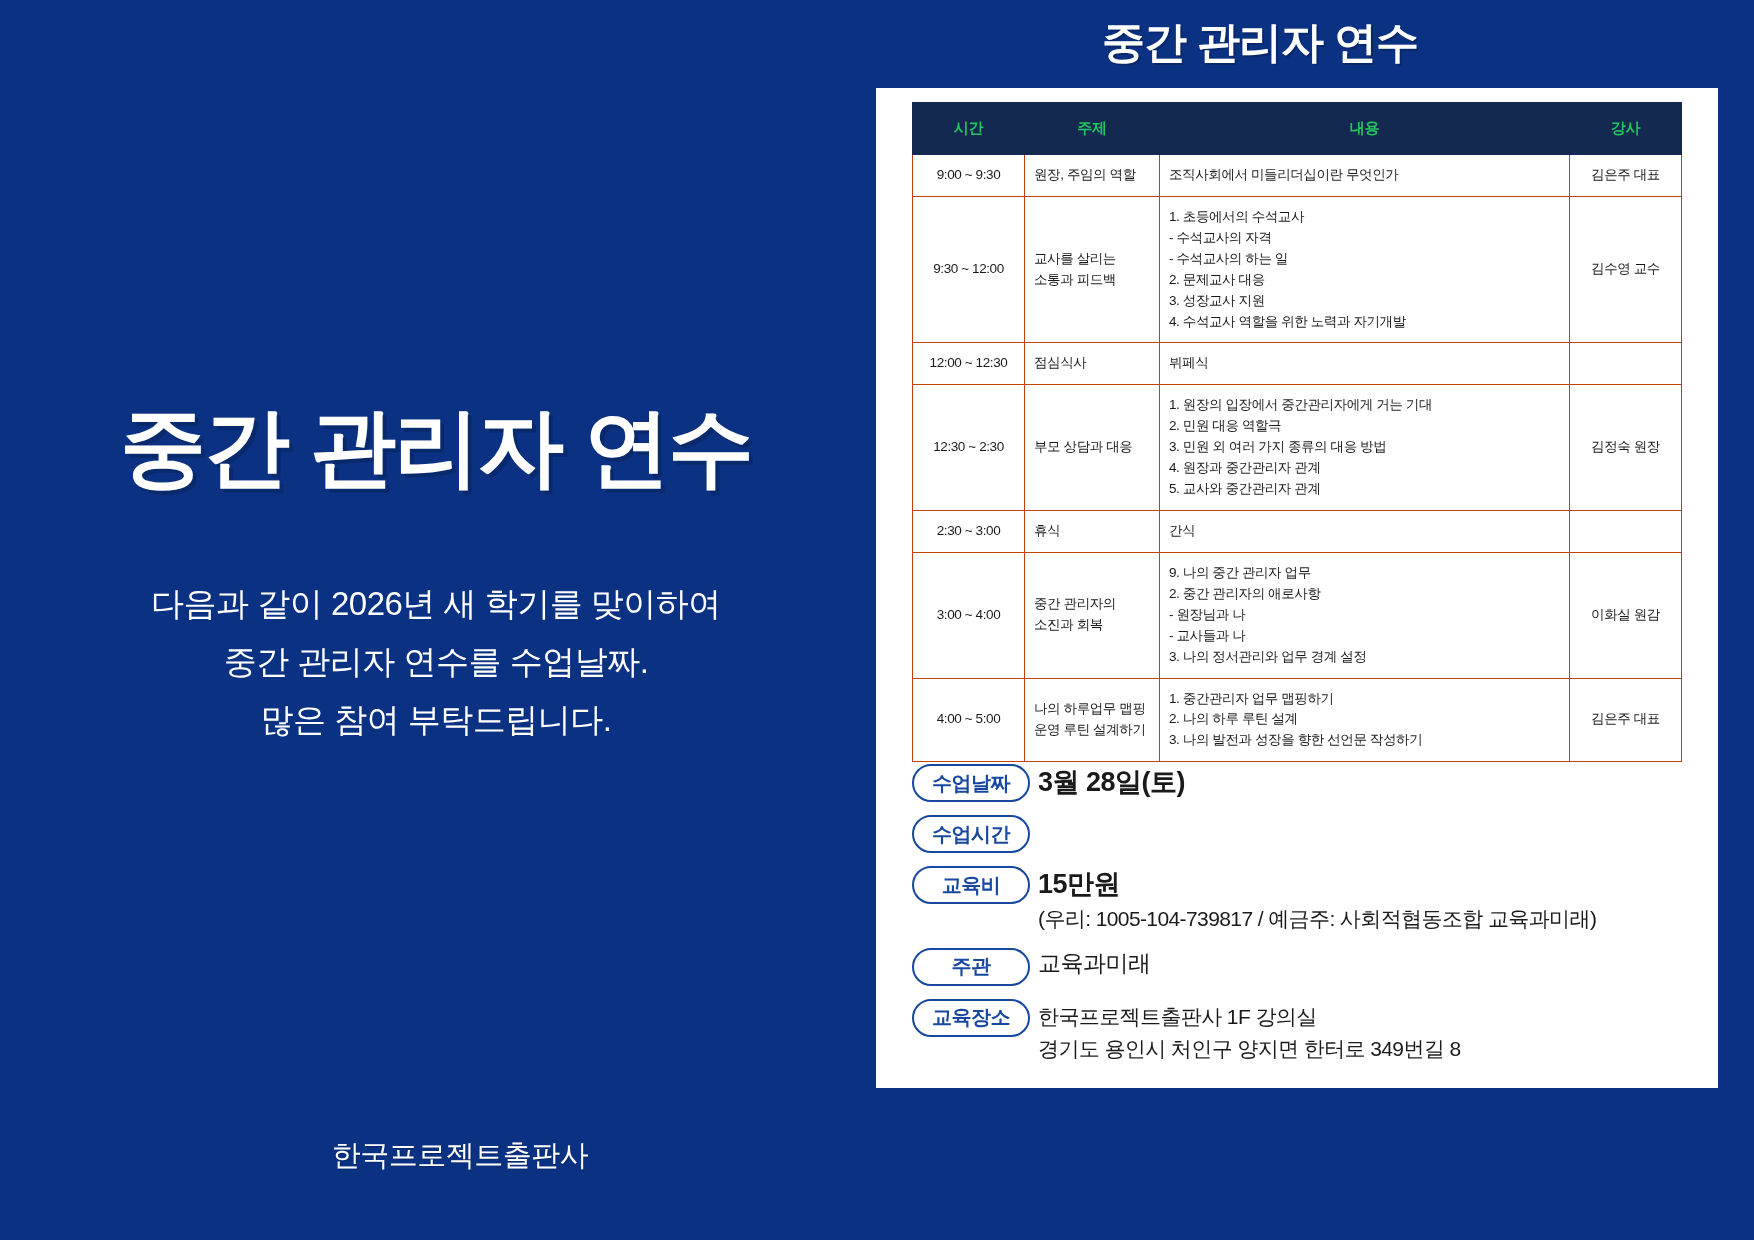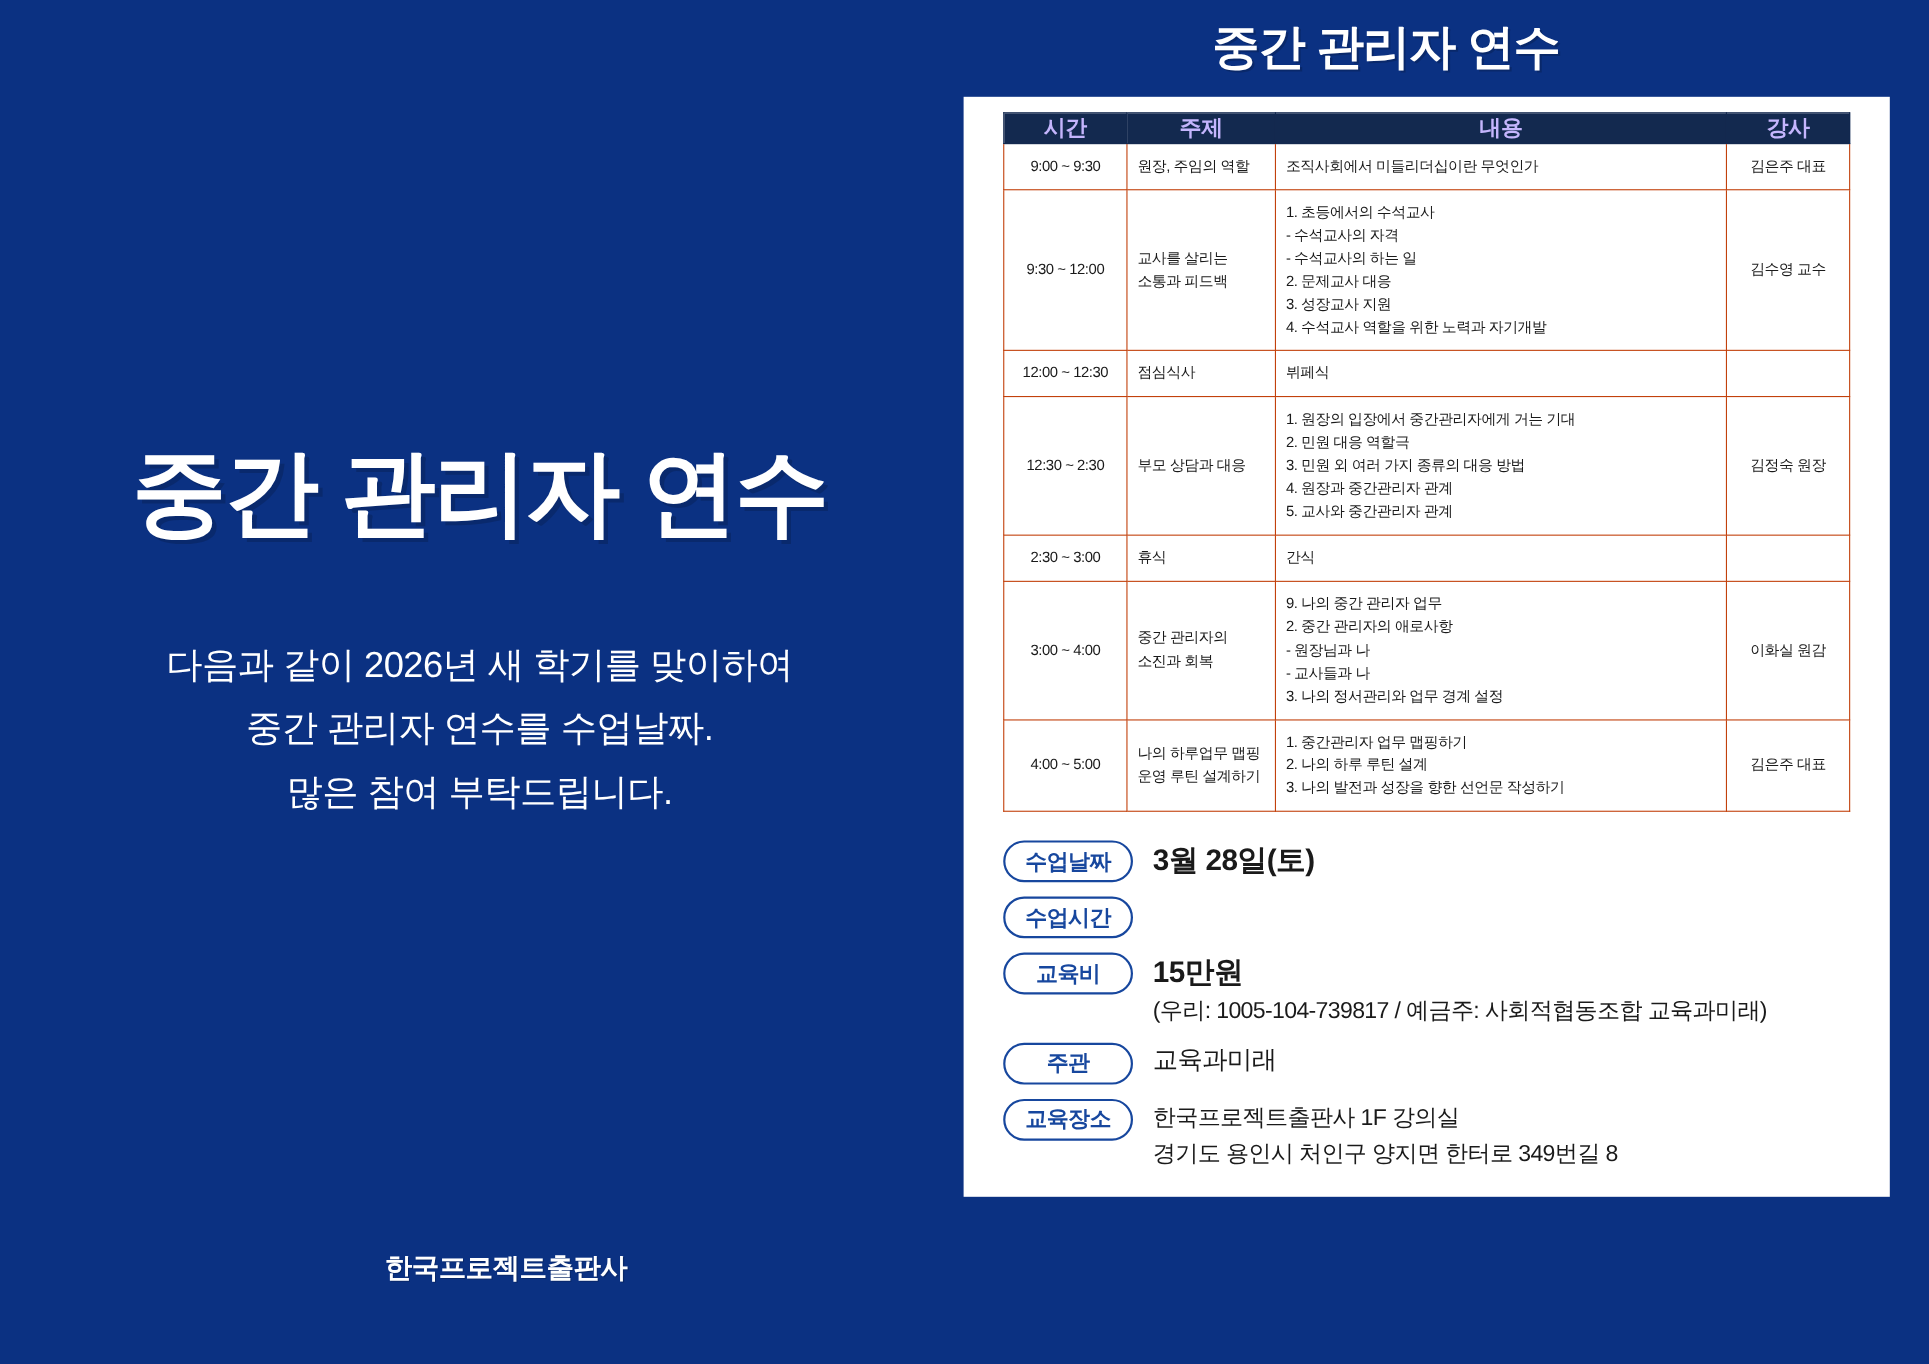--- a/index.html
+++ b/index.html
@@ -55,22 +55,22 @@
     line-height:1.75;
     letter-spacing:-0.5px;
   }
   .left-desc div { white-space:nowrap; }
   .left-footer {
     position:absolute;
     left:0; top:1136px;
     width:872px;
     text-align:center;
     color:#ffffff;
-    font-size:25px;
-    font-weight:bold;
+    font-size:29px;
+    font-weight:normal;
     letter-spacing:-0.5px;
     text-shadow:1px 1px 0 rgba(0,0,0,0.2);
     padding-left:48px;
   }
 
   
   .card {
     position:absolute;
     left:876px; top:88px;
     width:842px; height:1000px;
@@ -80,24 +80,24 @@
   
   table.schedule {
     position:absolute;
     left:36px; top:14px;
     width:770px;
     border-collapse:collapse;
     table-layout:fixed;
   }
   table.schedule th {
     background:#13294f;
-    color:#c4b5fd;
-    font-size:20px;
-    font-weight:bold;
-    padding:0 4px;
+    color:#22c55e;
+    font-size:15px;
+    font-weight:bold;
+    padding:16px 4px;
     text-align:center;
     border:1px solid #13294f;
     letter-spacing:-0.3px;
   }
   table.schedule td {
     border:1px solid #c2410c;
     font-size:13.5px;
     color:#1a1a1a;
     padding:10px 9px;
     letter-spacing:-0.4px;
@@ -133,21 +133,21 @@
     color:#17479e;
     font-size:20px;
     font-weight:bold;
     display:flex;
     align-items:center;
     justify-content:center;
     letter-spacing:-0.5px;
     background:#ffffff;
   }
   .info-body {
-    margin-left:18px;
+    margin-left:8px;
     padding-top:1px;
     color:#1a1a1a;
   }
   .info-main {
     font-size:27px;
     font-weight:bold;
     letter-spacing:-0.5px;
     line-height:1.3;
     white-space:nowrap;
   }

